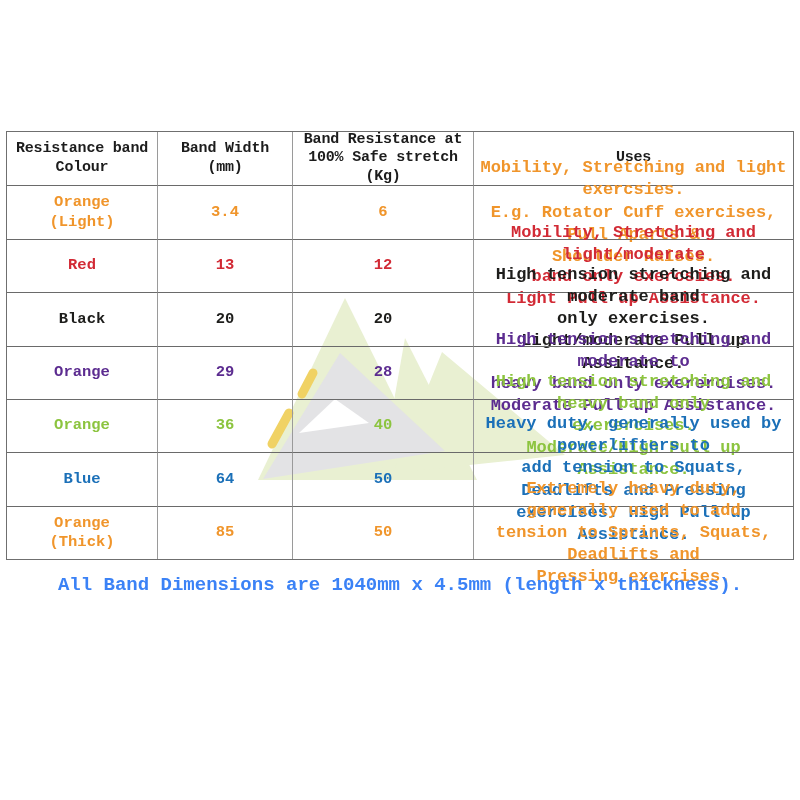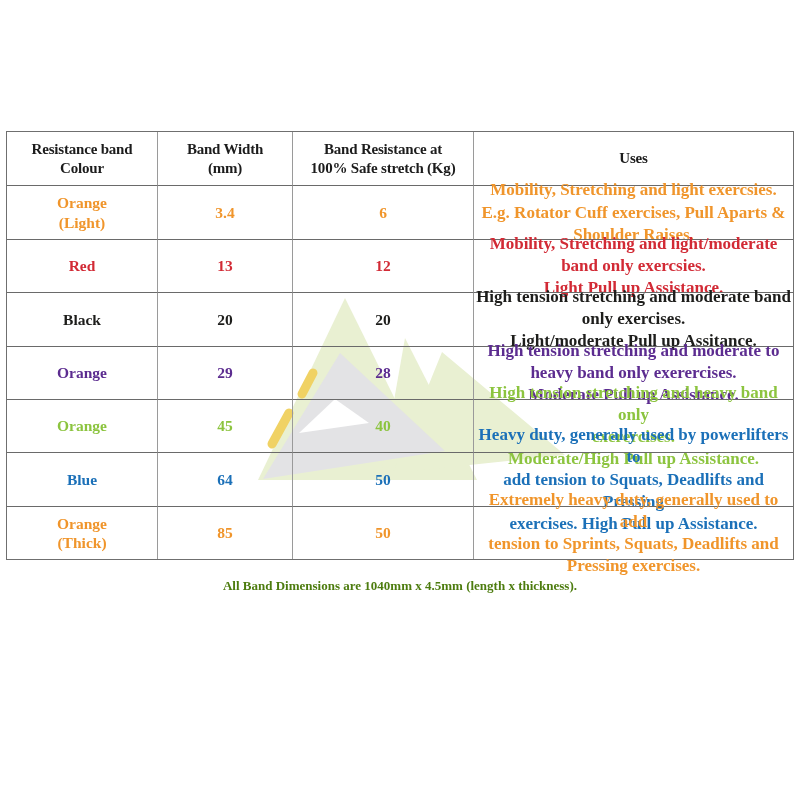--- a/index.html
+++ b/index.html
@@ -1,20 +1,20 @@
 <!DOCTYPE html>
 <html><head>
 <meta charset="utf-8">
 <style>
   html,body{margin:0;padding:0;background:#ffffff;}
   .canvas{
     position:relative;
     width:800px;height:728px;
     background:#ffffff;
-    font-family:Liberation Serif, serif;
+    font-family:Liberation Mono, monospace;
     overflow:hidden;
     border-radius:14px;
   }
   
   .watermark{
     position:absolute;left:255px;top:293px;width:315px;height:190px;
     z-index:0;
   }
   
   .band-table{
@@ -38,22 +38,22 @@
     padding:0 2px;
   }
   .row .cell:first-child{border-left:none;}
   .row.header .cell{border-top:none;color:#1c1c1c;font-size:15px;letter-spacing:-0.2px;line-height:1.25;}
   .c-colour,.c-num{font-size:15.5px;line-height:1.25;}
   .c-uses{font-size:17px;line-height:1.3;}
   
   .footer{
     position:absolute;left:0;right:0;top:575px;z-index:1;
     text-align:center;
-    font-weight:bold;font-size:13px;line-height:21.6px;
-    color:#4d7c0f;
+    font-weight:bold;font-size:19px;line-height:21.6px;
+    color:#3b82f6;
   }
 </style>
 </head>
 <body>
 
 <div class="canvas">
 
   <svg class="watermark" viewBox="0 0 315 190" aria-hidden="true">
     <polygon points="90,5 3,187 180,187" fill="#E9F0D2"></polygon>
     <polygon points="150,45 125,187 222,187" fill="#E9F0D2"></polygon>
@@ -108,21 +108,21 @@
       <div class="cell c-colour">Orange</div>
       <div class="cell c-num">29</div>
       <div class="cell c-num">28</div>
       <div class="cell c-uses">High tension stretching and moderate to
 heavy band only exerercises.
 Moderate Pull up Assistance.</div>
     </div>
 
     <div class="row" style="color: rgb(140, 196, 63);">
       <div class="cell c-colour">Orange</div>
-      <div class="cell c-num">45</div>
+      <div class="cell c-num">36</div>
       <div class="cell c-num">40</div>
       <div class="cell c-uses">High tension stretching and heavy band only
 exerercises.
 Moderate/High Pull up Assistance.</div>
     </div>
 
     <div class="row" style="color: rgb(27, 112, 184);">
       <div class="cell c-colour">Blue</div>
       <div class="cell c-num">64</div>
       <div class="cell c-num">50</div>

